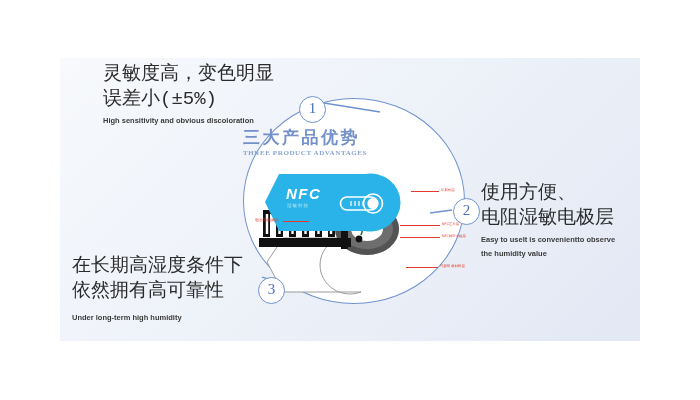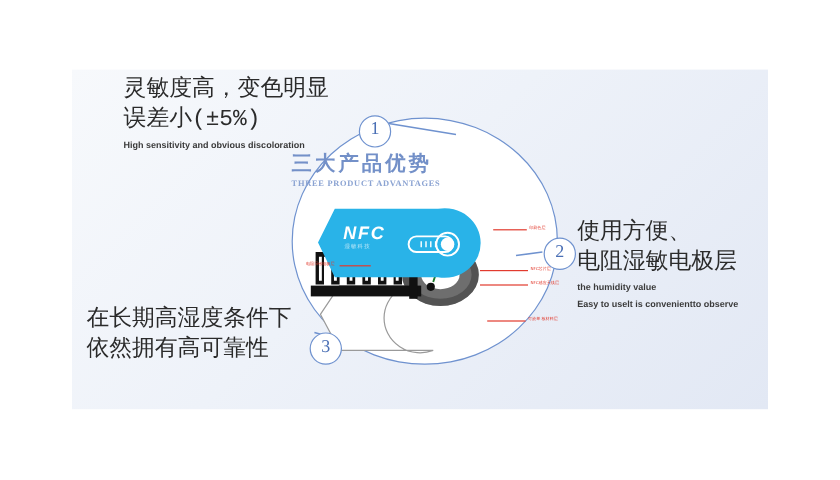--- a/index.html
+++ b/index.html
@@ -172,22 +172,23 @@
 
   <div class="block" id="block1">
     <div class="cn">灵敏度高，变色明显</div>
     <div class="cn">误差小(±5%)</div>
     <div class="en">High sensitivity and obvious discoloration</div>
   </div>
 
   <div class="block" id="block2">
     <div class="cn">使用方便、</div>
     <div class="cn">电阻湿敏电极层</div>
+    <div class="en">Easy to uselt is convenientto observe</div>
     <div class="en">the humidity value</div>
-    <div class="en">Easy to uselt is convenientto observe</div>
   </div>
 
   <div class="block" id="block3">
     <div class="cn">在长期高湿度条件下</div>
     <div class="cn">依然拥有高可靠性</div>
+    <div class="en" style="margin-top:9px;">Under long-term high humidity</div>
   </div>
 
 </div>
 
 </body></html>

